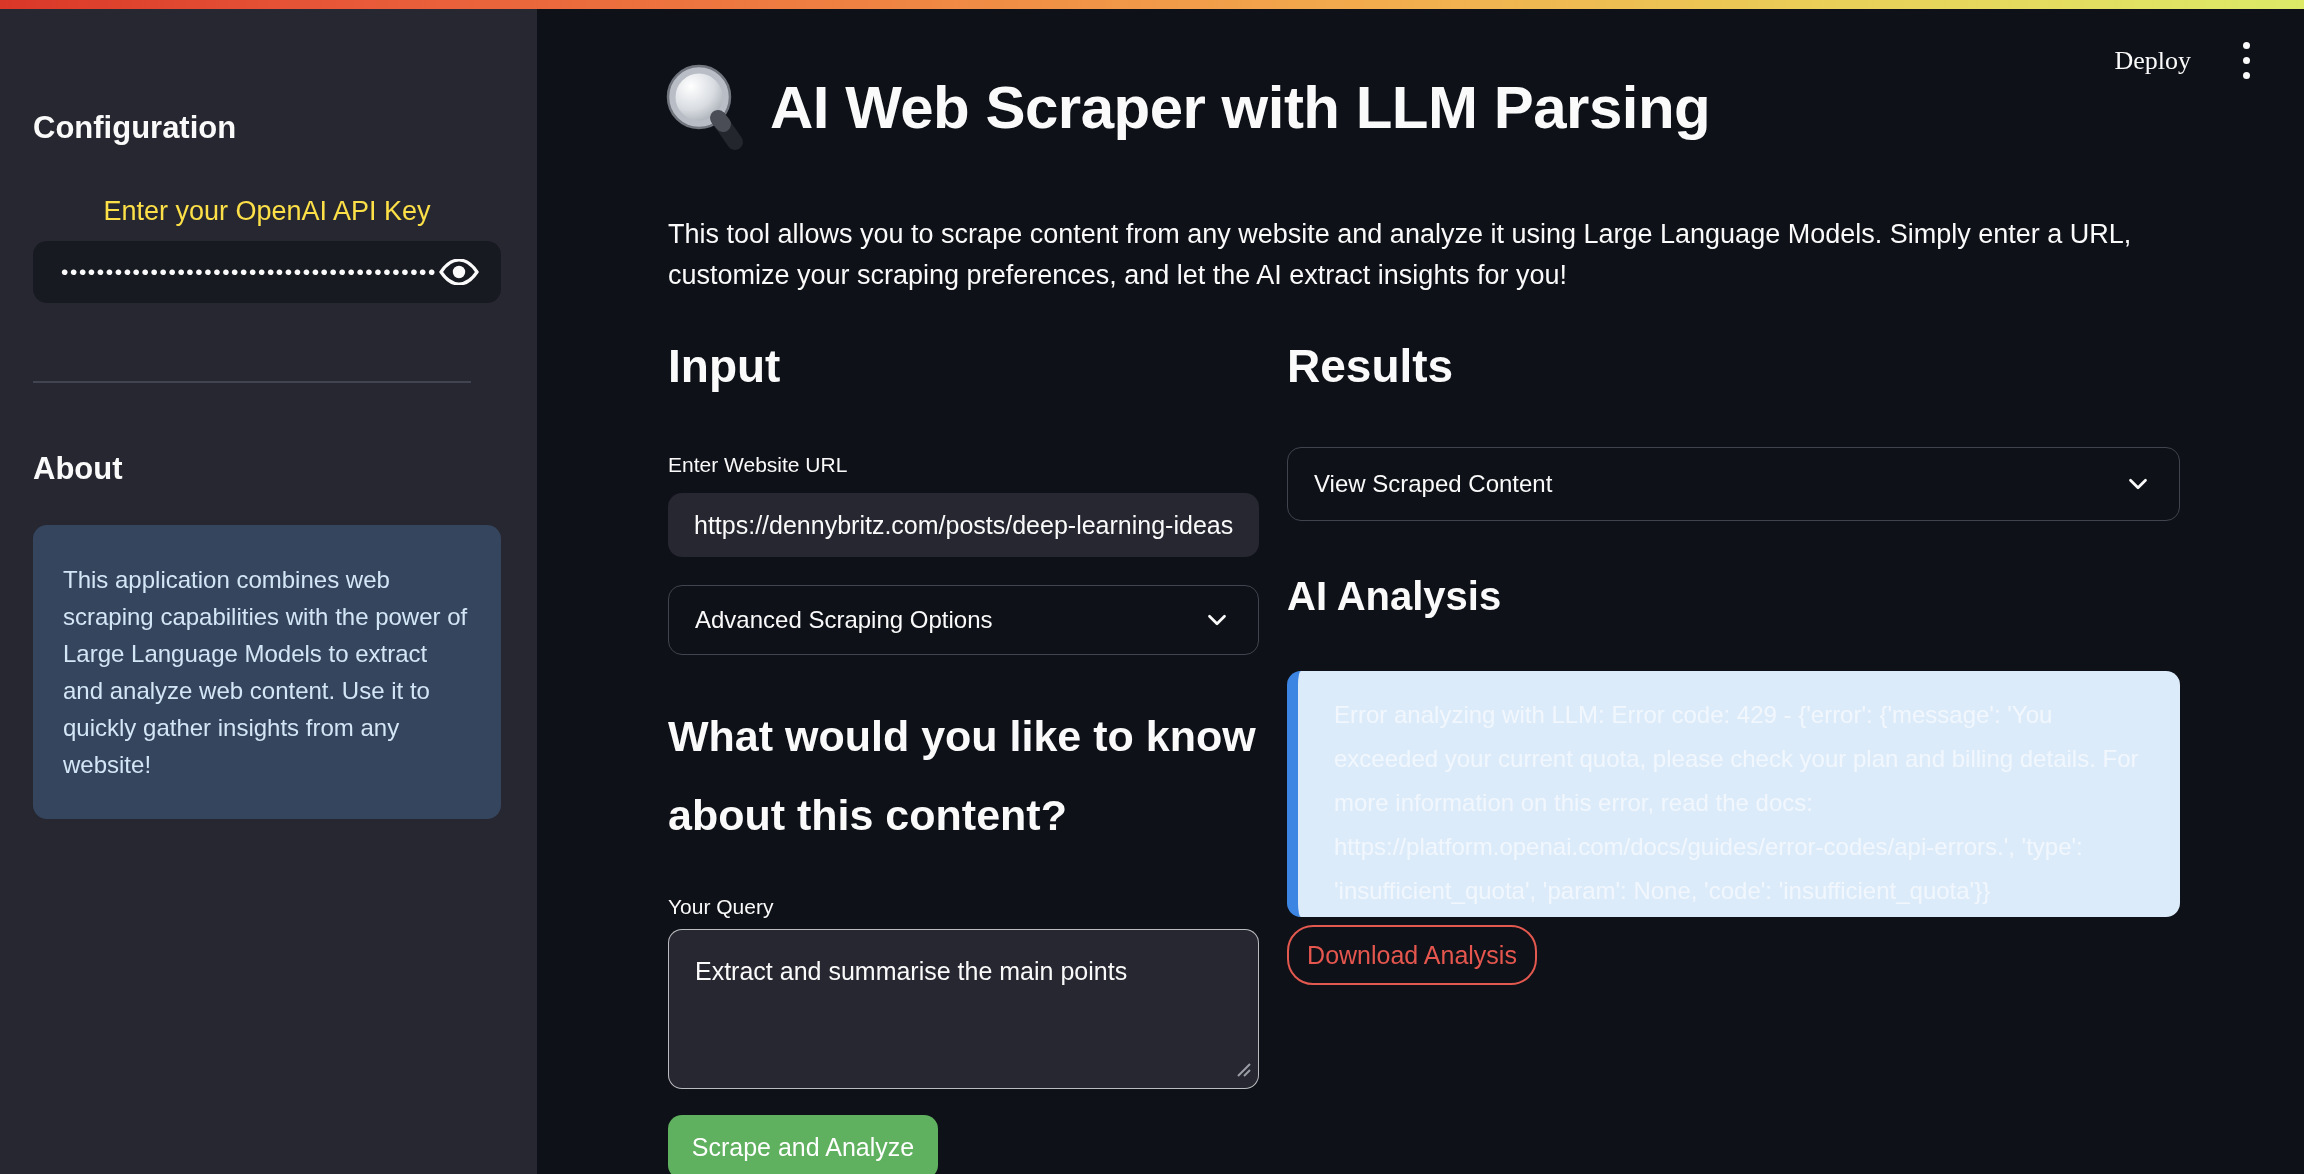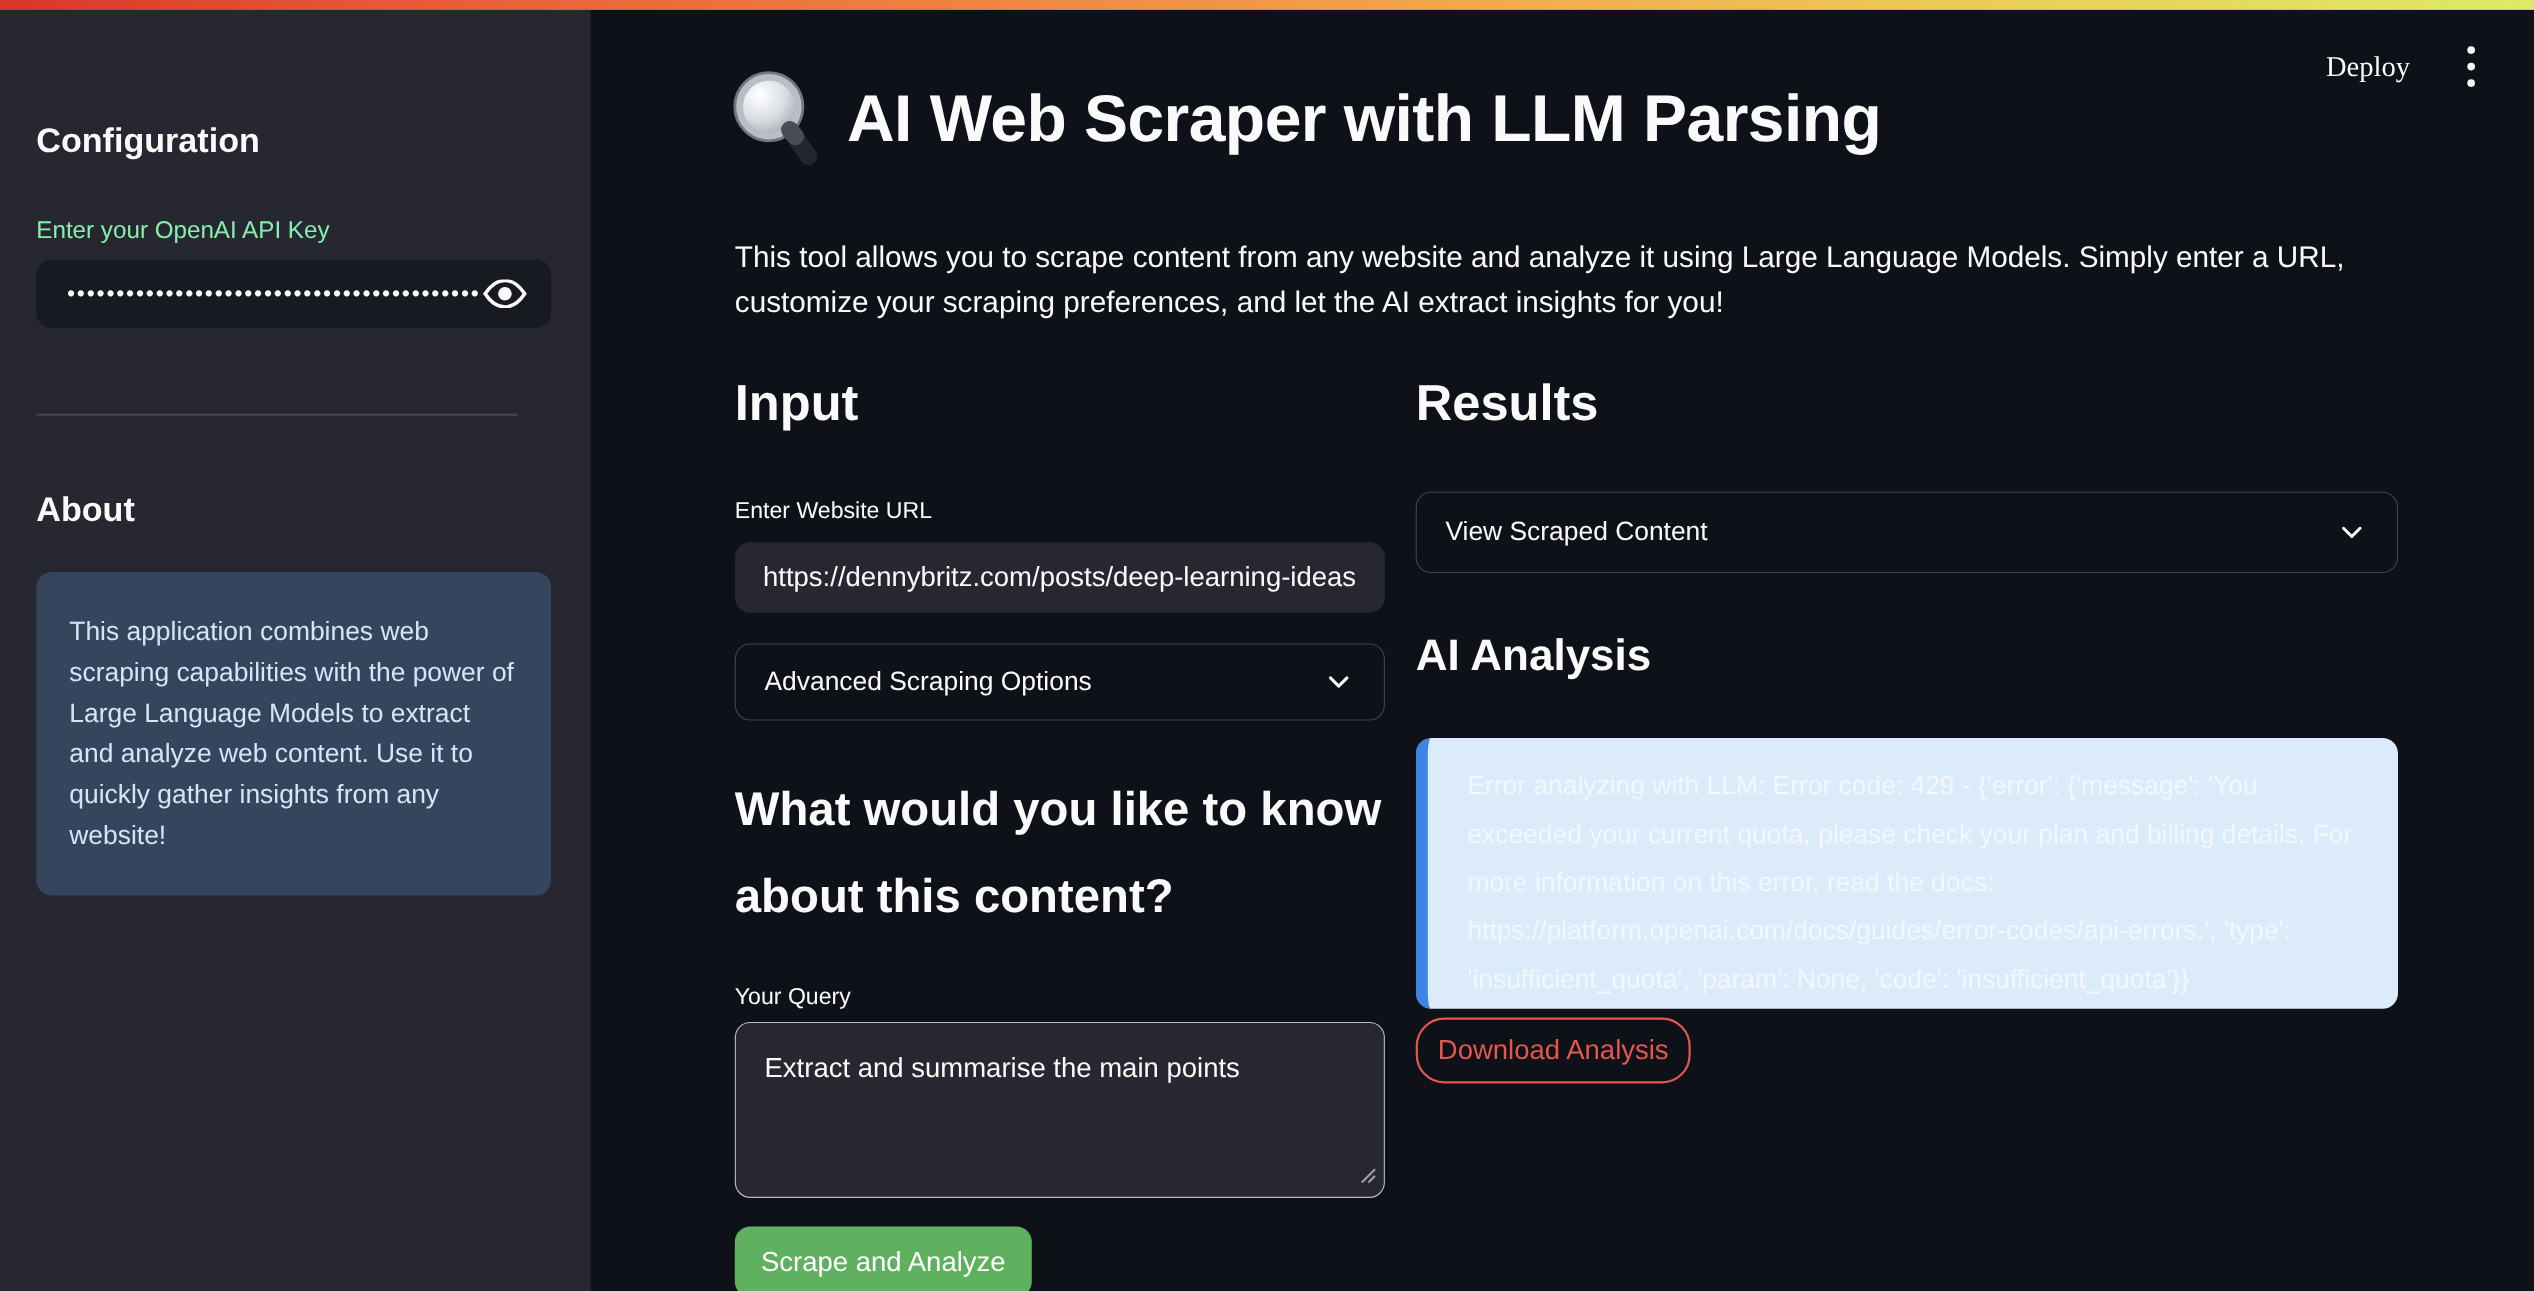--- a/index.html
+++ b/index.html
@@ -14,21 +14,21 @@
     position:absolute; top:0; left:0; width:2304px; height:9px; z-index:9;
     background:linear-gradient(90deg,#d93728 0%,#e85a39 16%,#ef8342 38%,#f2ac4d 60%,#e9d058 80%,#dcea68 100%);
   }
   
   .sidebar {
     position:absolute; top:9px; left:0; bottom:0; width:537px;
     background:#262730; padding:0 36px 0 33px;
   }
   .sb-heading { font-size:31px; font-weight:700; margin:0; color:#fafafa; }
   .sb-heading.config { padding-top:101px; }
-  .field-label { font-size:22px; color:#86efac; margin-top:50px; }
+  .field-label { font-size:27px; color:#fde047; margin-top:50px;text-align:center; }
   .key-input {
     margin-top:14px; height:62px; background:#181a21; border-radius:14px;
     display:flex; align-items:center; padding:0 20px 0 26px;
   }
   .key-input input {
     flex:1; min-width:0; border:none; outline:none; background:transparent;
     color:#fafafa; font-size:21px; letter-spacing:1.6px; font-family:inherit;
     white-space:nowrap; overflow:hidden;
   }
   .eye-btn { flex:0 0 auto; display:flex; align-items:center; justify-content:center; width:44px; height:44px; cursor:pointer; }

